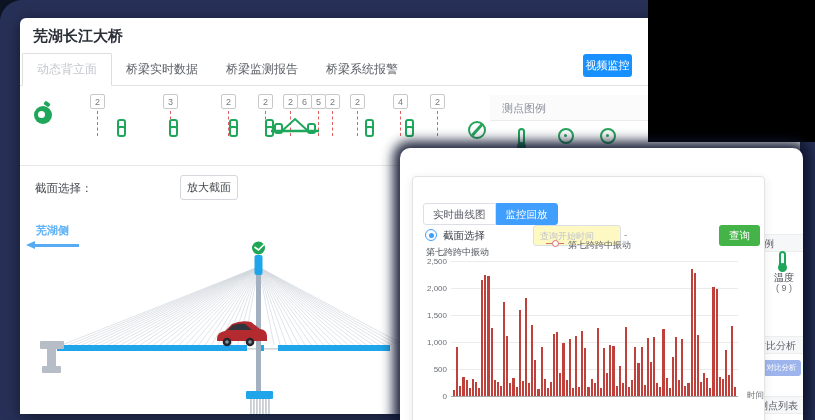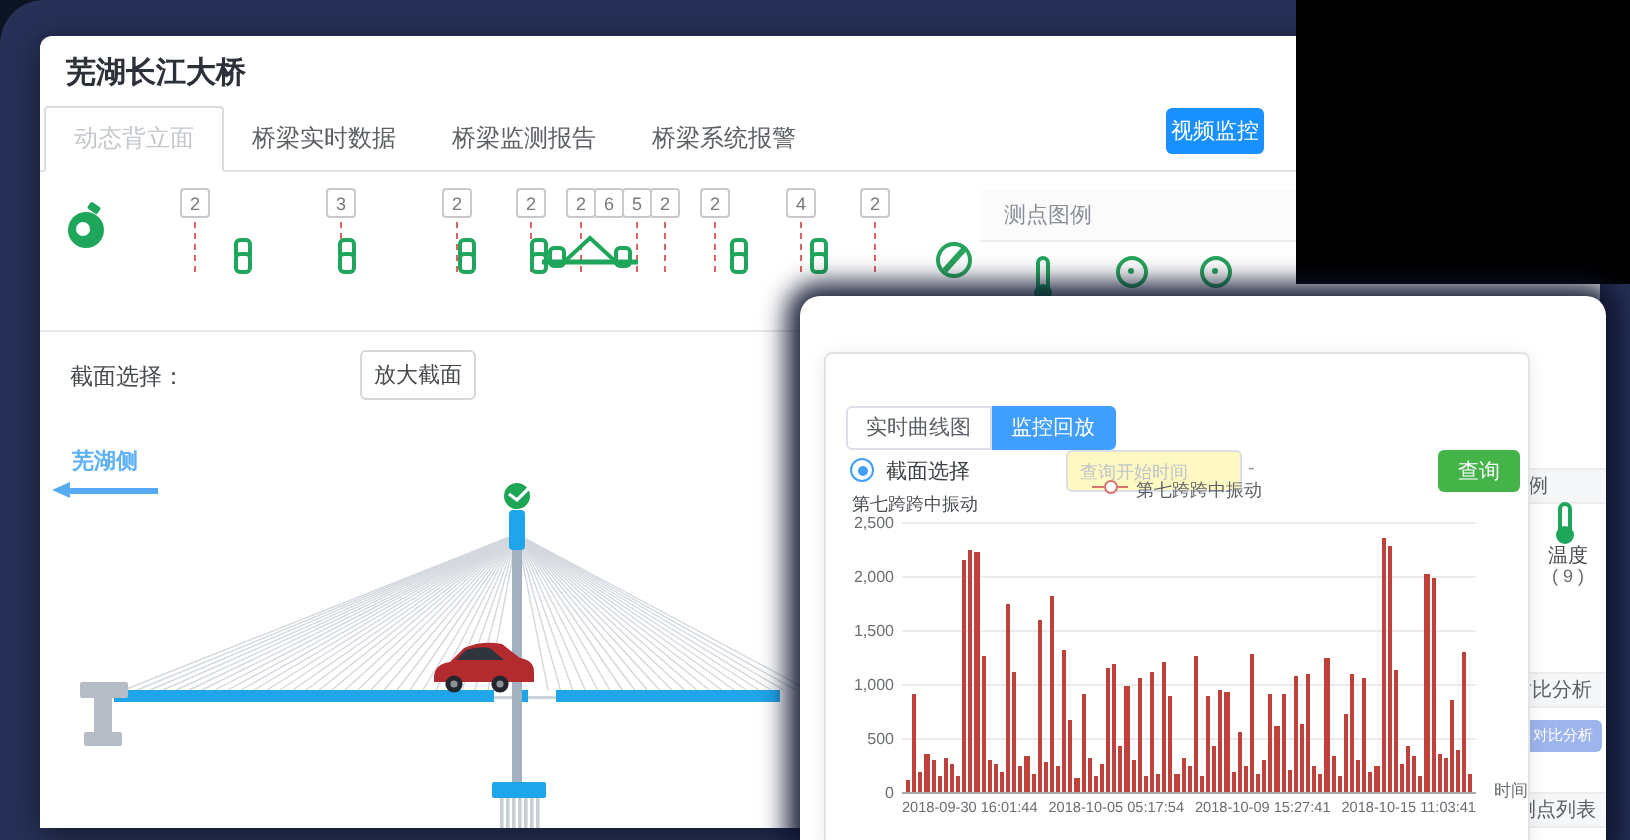--- a/index.html
+++ b/index.html
@@ -397,22 +397,16 @@
           <div class="bar" style="height: 6%; background: rgb(192, 64, 60);"></div>
           <div class="bar" style="height: 80.8%; background: rgb(192, 64, 60);"></div>
           <div class="bar" style="height: 79.2%; background: rgb(192, 64, 60);"></div>
           <div class="bar" style="height: 14%; background: rgb(192, 64, 60);"></div>
           <div class="bar" style="height: 12.4%; background: rgb(192, 64, 60);"></div>
           <div class="bar" style="height: 34%; background: rgb(192, 64, 60);"></div>
           <div class="bar" style="height: 15.6%; background: rgb(192, 64, 60);"></div>
           <div class="bar" style="height: 52%; background: rgb(192, 64, 60);"></div>
           <div class="bar" style="height: 6.4%; background: rgb(192, 64, 60);"></div>
         </div>
-      <div class="xlabels">
-        <span>2018-09-30 16:01:44</span>
-        <span>2018-10-05 05:17:54</span>
-        <span>2018-10-09 15:27:41</span>
-        <span>2018-10-15 11:03:41</span>
-      </div>
       <span class="xunit">时间</span>
     </div>
   </div>
 </div>
 
 </body></html>

